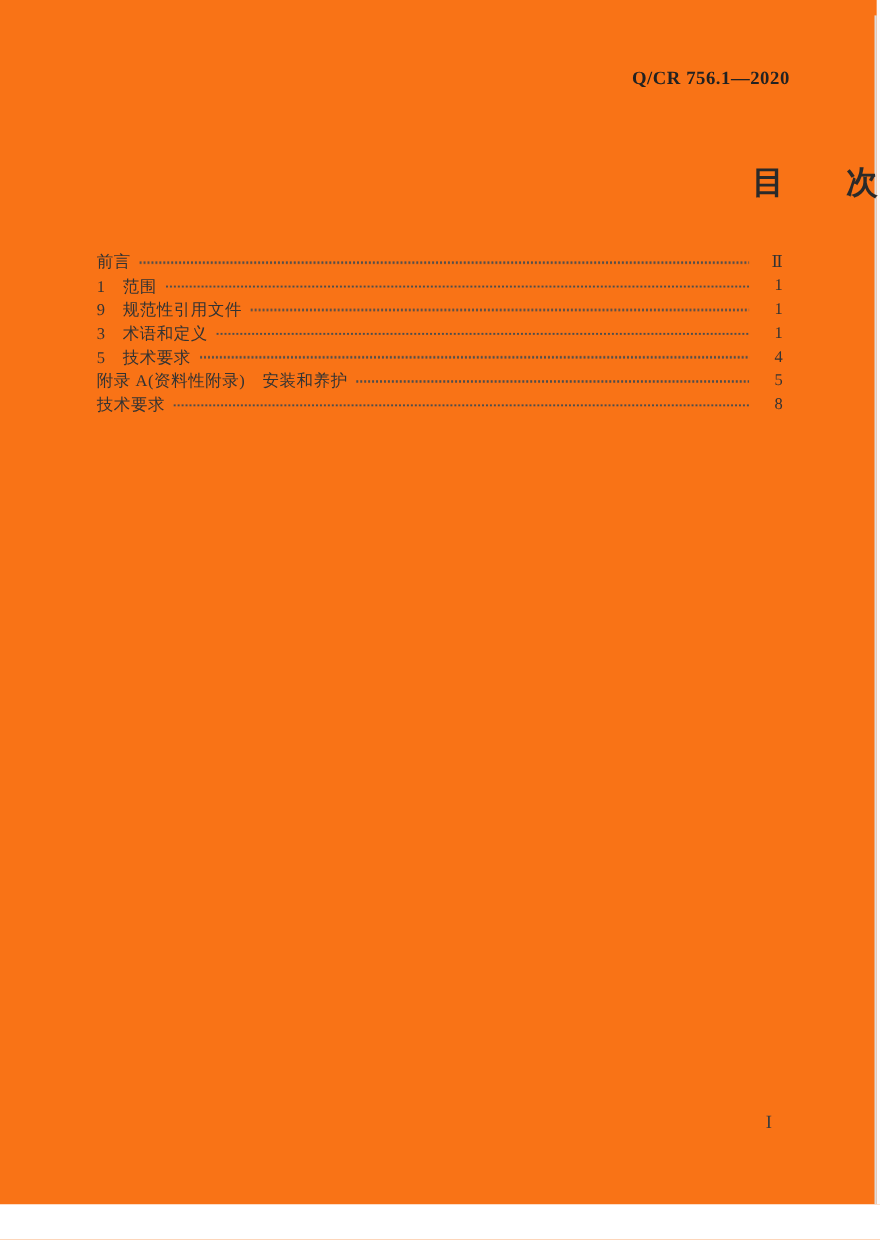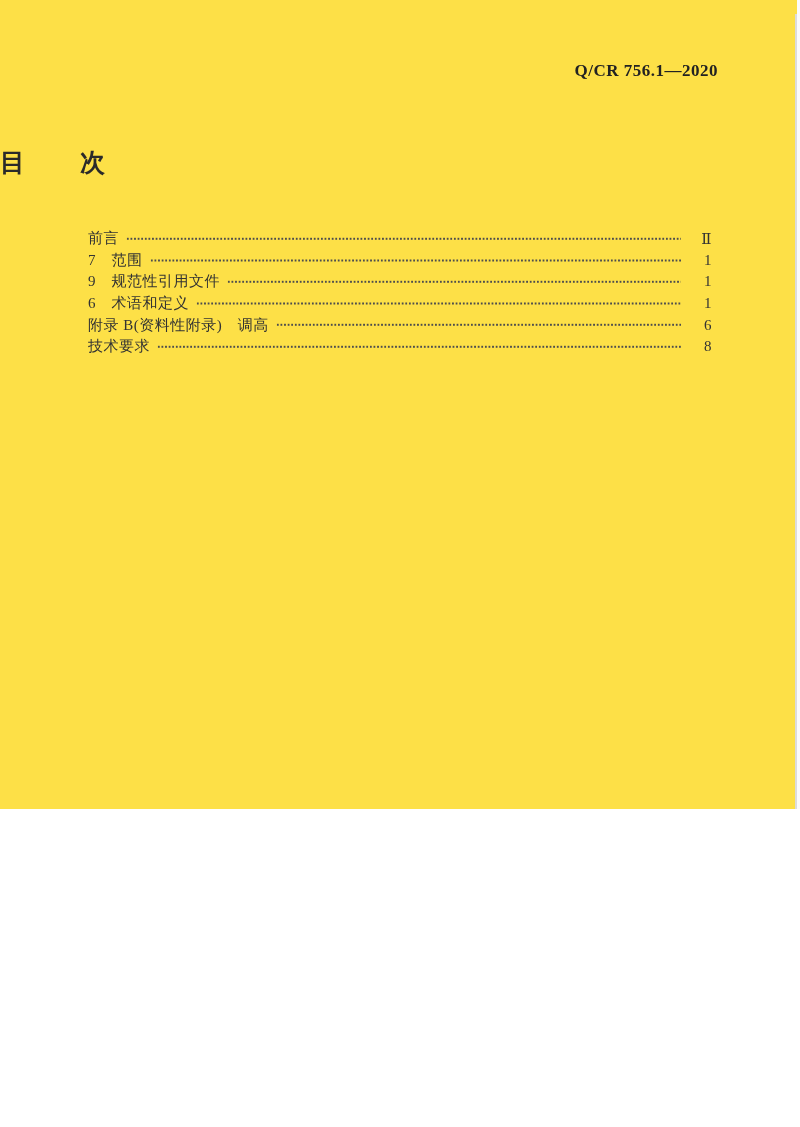--- a/index.html
+++ b/index.html
@@ -1,20 +1,20 @@
 <!DOCTYPE html>
 <html><head>
 <meta charset="utf-8">
 <style>
   html, body { margin: 0; padding: 0; background: #ffffff; }
   .page {
     position: relative;
     width: 800px;
-    height: 809px;
-    background: #fde047;
+    height: 1095px;
+    background: #f97316;
     overflow: hidden;
     font-family: "Liberation Serif", "DejaVu Serif", serif;
     color: #333333;
   }
 
   
   .edge-right-halo {
     position: absolute; top: 0; bottom: 0; left: 797px; right: 0;
     background: #fbfbfb;
   }
@@ -43,23 +43,23 @@
     font-weight: bold;
     letter-spacing: 0.5px;
     color: #222222;
   }
 
   .doc-title {
     position: absolute;
     top: 146px;
     left: 0;
     width: 100%;
-    text-align: left;
+    text-align: right;
     font-family: "Liberation Sans", "DejaVu Sans", sans-serif;
-    font-size: 25px;
+    font-size: 29px;
     font-weight: bold;
     letter-spacing: 2px;
     word-spacing: 44px;
     color: #2a2a2a;
   }
 
   .toc {
     position: absolute;
     top: 228px;
     left: 88px;
@@ -115,38 +115,43 @@
 
   <div class="doc-title">目 次</div>
 
   <div class="toc">
     <div class="toc-row">
       <span class="toc-label">前言</span>
       <span class="leader"></span>
       <span class="toc-page">Ⅱ</span>
     </div>
     <div class="toc-row">
-      <span class="toc-label">7　范围</span>
+      <span class="toc-label">1　范围</span>
       <span class="leader"></span>
       <span class="toc-page">1</span>
     </div>
     <div class="toc-row">
       <span class="toc-label">9　规范性引用文件</span>
       <span class="leader"></span>
       <span class="toc-page">1</span>
     </div>
     <div class="toc-row">
-      <span class="toc-label">6　术语和定义</span>
+      <span class="toc-label">3　术语和定义</span>
       <span class="leader"></span>
       <span class="toc-page">1</span>
     </div>
     <div class="toc-row">
-      <span class="toc-label">附录 B(资料性附录)　调高</span>
+      <span class="toc-label">5　技术要求</span>
       <span class="leader"></span>
-      <span class="toc-page">6</span>
+      <span class="toc-page">4</span>
+    </div>
+    <div class="toc-row">
+      <span class="toc-label">附录 A(资料性附录)　安装和养护</span>
+      <span class="leader"></span>
+      <span class="toc-page">5</span>
     </div>
     <div class="toc-row">
       <span class="toc-label">技术要求</span>
       <span class="leader"></span>
       <span class="toc-page">8</span>
     </div>
   </div>
 
   <div class="footer-page-num">I</div>
 

